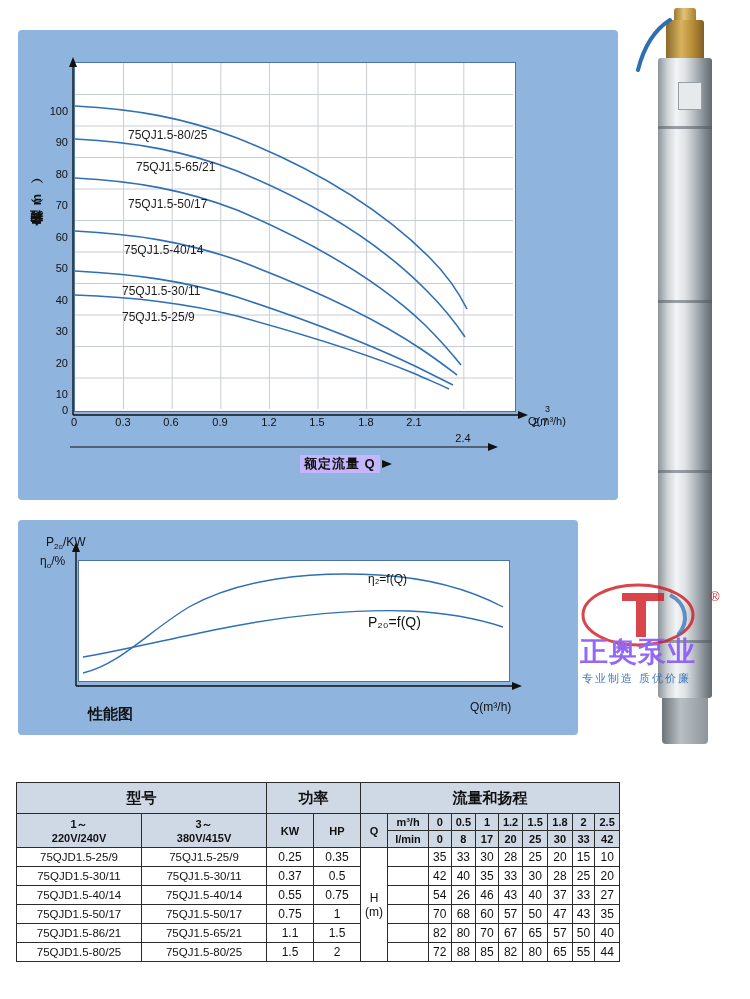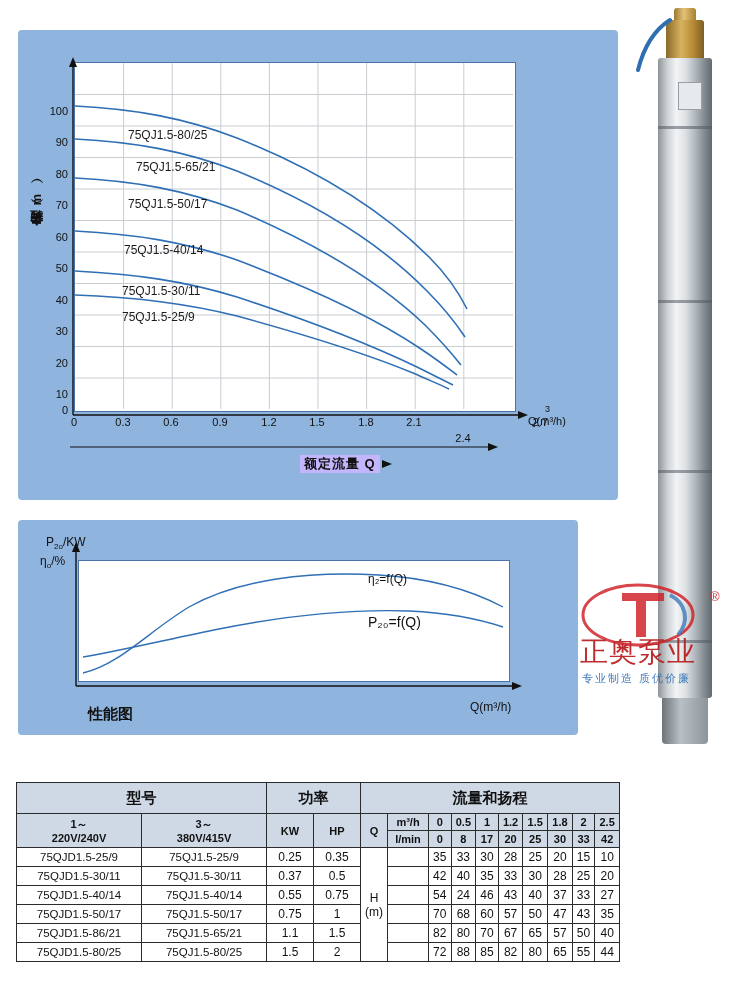--- a/index.html
+++ b/index.html
@@ -74,21 +74,21 @@
   .pump-plate{
     position:absolute;left:56px;top:82px;width:22px;height:26px;
     background:#e7eaec;border:1px solid #98a0a6;
   }
 
   
   #watermark{
     position:absolute;left:578px;top:575px;width:170px;height:130px;
     opacity:.92;
   }
-  .wm-red{color:#b91c1c;font-weight:normal;}
+  .wm-red{color:#8b5cf6;font-weight:bold;}
 
   
   #spec-table{
     position:absolute;left:16px;top:782px;width:604px;
     border-collapse:collapse;font-size:12px;color:#111;
   }
   #spec-table td,#spec-table th{
     border:1px solid #2b2b2b;text-align:center;padding:2px 3px;
     background:#ffffff;
   }
@@ -323,21 +323,21 @@
     <td>25</td>
     <td>20</td>
   </tr>
   <tr>
     <td class="model-cell">75QJD1.5-40/14</td>
     <td class="model-cell">75QJ1.5-40/14</td>
     <td>0.55</td>
     <td>0.75</td>
     <td></td>
     <td>54</td>
-    <td>24</td>
+    <td>26</td>
     <td>46</td>
     <td>43</td>
     <td>40</td>
     <td>37</td>
     <td>33</td>
     <td>27</td>
   </tr>
   <tr>
     <td class="model-cell">75QJD1.5-50/17</td>
     <td class="model-cell">75QJ1.5-50/17</td>

